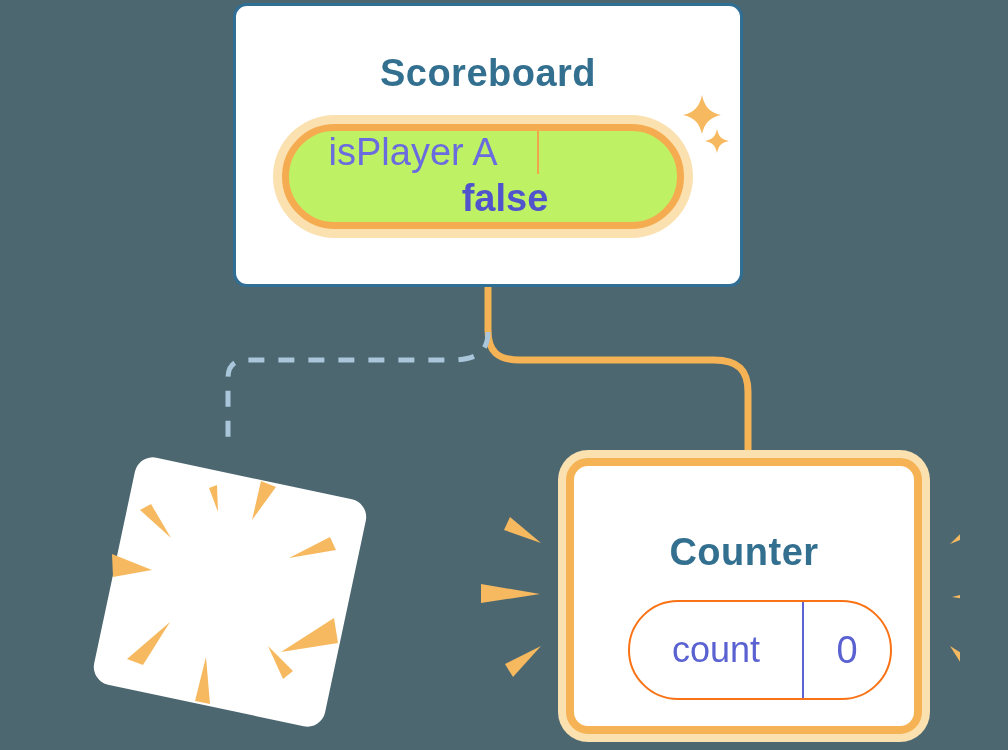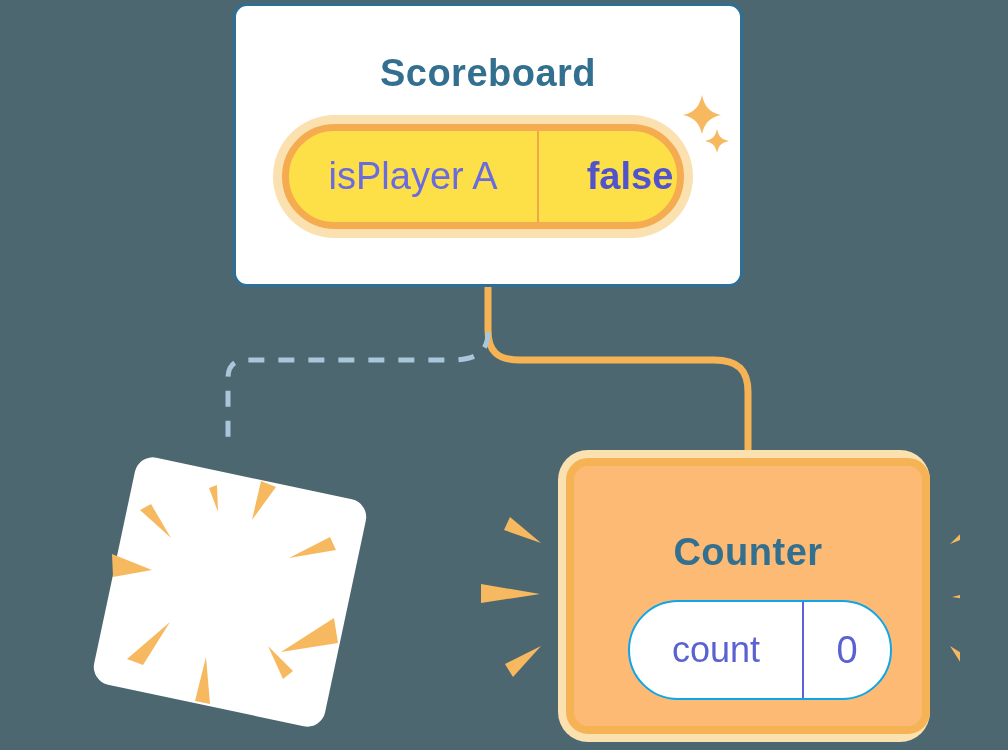--- a/index.html
+++ b/index.html
@@ -37,65 +37,65 @@
     width: 100%;
     text-align: center;
     font-size: 38px; font-weight: 600;
     color: #337090;
     letter-spacing: 0.5px;
     line-height: 40px;
   }
   .state-pill-orange {
     position: absolute; left: 46px; top: 118px;
     width: 388px; height: 91px;
-    background: #fde047;
+    background: #bef264;
     border: 7px solid #F5AC50;
     border-radius: 56px;
     box-shadow: 0 0 0 9px #FBE0B0;
     display: flex;
     align-items: stretch;
+    flex-direction: column;
   }
   .pill-cell {
     display: flex; align-items: center; justify-content: center;
     font-size: 38px;
     color: #6A6BDE;
   }
   .pill-cell.label-cell { width: 248px; border-right: 2px solid #F0A64C; }
   .pill-cell.value-cell { flex: 1; }
   .value-bold { font-weight: 700; color: #5153CC; margin-left: 44px; }
 
   
   .counter-card {
     position: absolute; left: 558px; top: 450px;
     width: 372px; height: 292px;
     background: #FBE0B0;
     border-radius: 30px;
   }
   .counter-inner {
     position: absolute; left: 8px; top: 8px;
     width: 340px; height: 260px;
-    background: #fdba74;
+    background: #ffffff;
     border: 8px solid #F6B355;
     border-radius: 22px;
-    padding-left: 8px;
   }
   .counter-title {
     position: absolute; left: 0; top: 66px;
     width: 100%;
     text-align: center;
     font-size: 38px; font-weight: 600;
     color: #337090;
     letter-spacing: 0.5px;
     line-height: 40px;
   }
   .state-pill-indigo {
     position: absolute; left: 54px; top: 134px;
     width: 260px; height: 96px;
     background: #FFFFFF;
-    border: 2px solid #0ea5e9;
+    border: 2px solid #f97316;
     border-radius: 50px;
     display: flex;
     align-items: stretch;
   }
   .state-pill-indigo .pill-cell { color: #5A62D2; font-size: 36px; }
   .state-pill-indigo .label-cell { width: 172px; border-right: 2px solid #5C63D4; }
   .state-pill-indigo .value-cell { font-size: 38px; }
 
   
   .destroyed-card {

